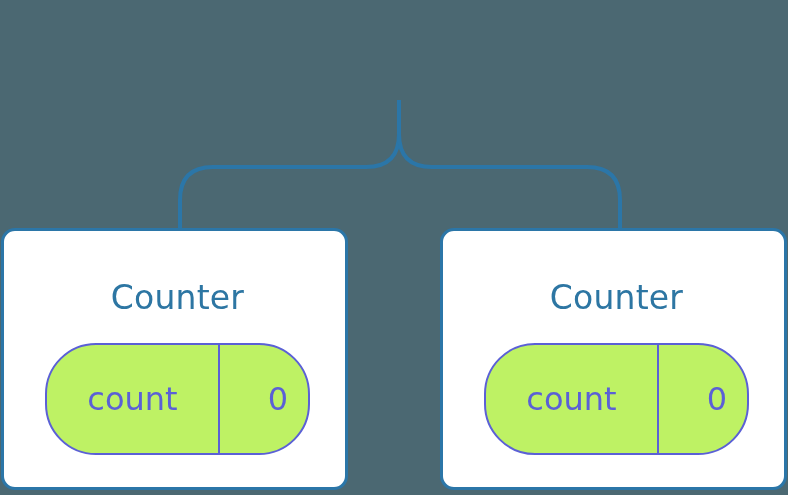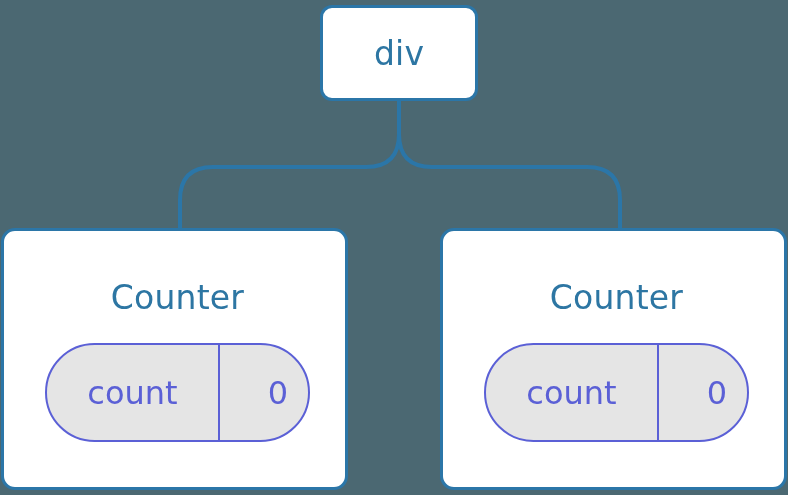--- a/index.html
+++ b/index.html
@@ -61,27 +61,27 @@
   .child-title {
     color: #2d76a3;
     font-size: 33px;
     line-height: 1;
     letter-spacing: 0.2px;
     margin-top: 50px;
   }
   .state-pill {
     margin-top: 29px;
     width: 265px;
-    height: 99px;
+    height: 112px;
     border: 2px solid #5b60d6;
     border-radius: 51px;
     box-sizing: border-box;
     display: flex;
     align-items: stretch;
-    background: #e5e5e5;
+    background: #bef264;
     overflow: hidden;
     gap: 28px;
   }
   .pill-key {
     flex: 0 0 173px;
     display: flex;
     align-items: center;
     justify-content: center;
     border-right: 2px solid #5b60d6;
     box-sizing: border-box;
@@ -101,23 +101,20 @@
 </head>
 <body>
 
 <div id="stage">
 
   <svg id="connector-layer" viewBox="0 0 788 495" width="788" height="495" xmlns="http://www.w3.org/2000/svg">
     <path d="M 399 100 L 399 134 Q 399 167 366 167 L 213 167 Q 180 167 180 200 L 180 230" fill="none" stroke="#2b76a8" stroke-width="4" stroke-linecap="butt"></path>
     <path d="M 399 100 L 399 134 Q 399 167 432 167 L 587 167 Q 620 167 620 200 L 620 230" fill="none" stroke="#2b76a8" stroke-width="4" stroke-linecap="butt"></path>
   </svg>
 
-  <div class="node" id="root-node">
-    <span class="root-label">div</span>
-  </div>
 
   <div class="node child-node" id="child-node-left">
     <span class="child-title">Counter</span>
     <div class="state-pill">
       <div class="pill-key">
         <span class="pill-text">count</span>
       </div>
       <div class="pill-val">
         <span class="pill-text">0</span>
       </div>

